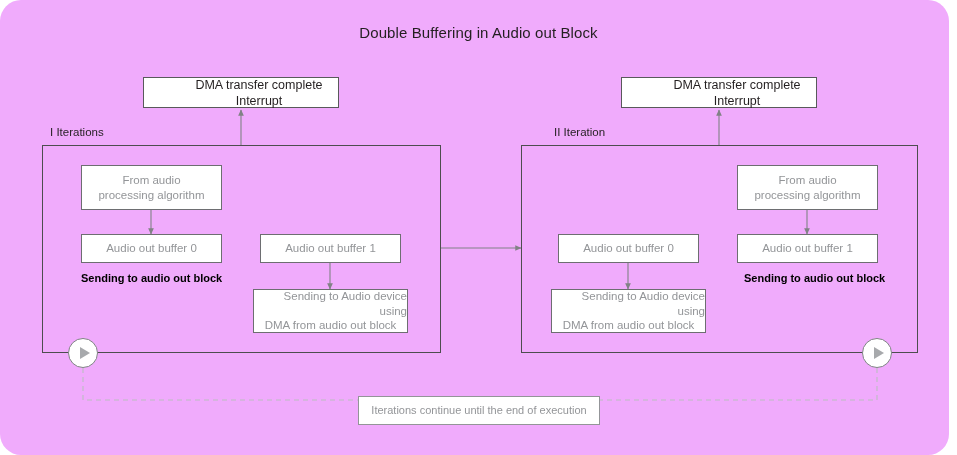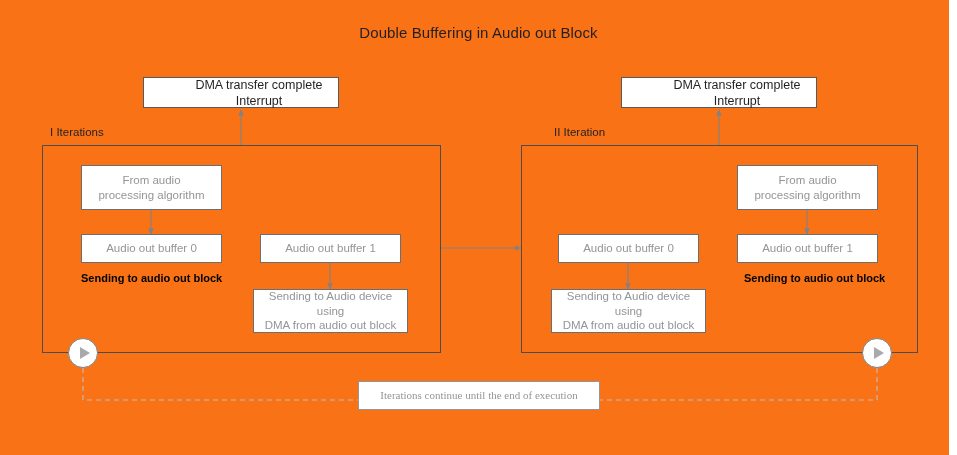--- a/index.html
+++ b/index.html
@@ -7,22 +7,23 @@
     padding: 0;
     background: #ffffff;
   }
   body {
     font-family: "Liberation Sans", sans-serif;
   }
   #canvas {
     position: relative;
     width: 949px;
     height: 455px;
-    background: #f97316;
+    background: #f0abfc;
     overflow: hidden;
+    border-radius: 21px;
   }
   .title {
     position: absolute;
     left: 0;
     top: 24px;
     width: 957px;
     text-align: center;
     font-size: 15px;
     color: #231f20;
     letter-spacing: 0.1px;
@@ -41,20 +42,21 @@
   }
   .box.dark-text {
     color: #231f20;
     font-size: 12.5px;
     padding-left: 36px;
   }
   .box.gray-text {
     color: #939598;
     font-size: 11.5px;
     border-color: #6d6e71;
+    text-align: right;
   }
   .box.note {
     color: #939598;
     font-size: 11px;
     border-color: #939598;
   }
   .group-frame {
     position: absolute;
     box-sizing: border-box;
     border: 1px solid #4d4d4f;
@@ -191,17 +193,17 @@
 
   <div class="box gray-text" style="left:551px; top:289px; width:155px; height:44px; flex-direction:column;">
     <span>Sending to Audio device using</span>
     <span>DMA from audio out block</span>
   </div>
 
   <div class="play-circle" style="left:862px; top:338px;">
     <div class="play-tri"></div>
   </div>
 
-  <div class="box note" style="left:358px; top:381px; width:242px; height:29px;font-family:Liberation Serif, serif;">
+  <div class="box note" style="left:358px; top:396px; width:242px; height:29px;">
     <span>Iterations continue until the end of execution</span>
   </div>
 
 </div>
 
 </body></html>

